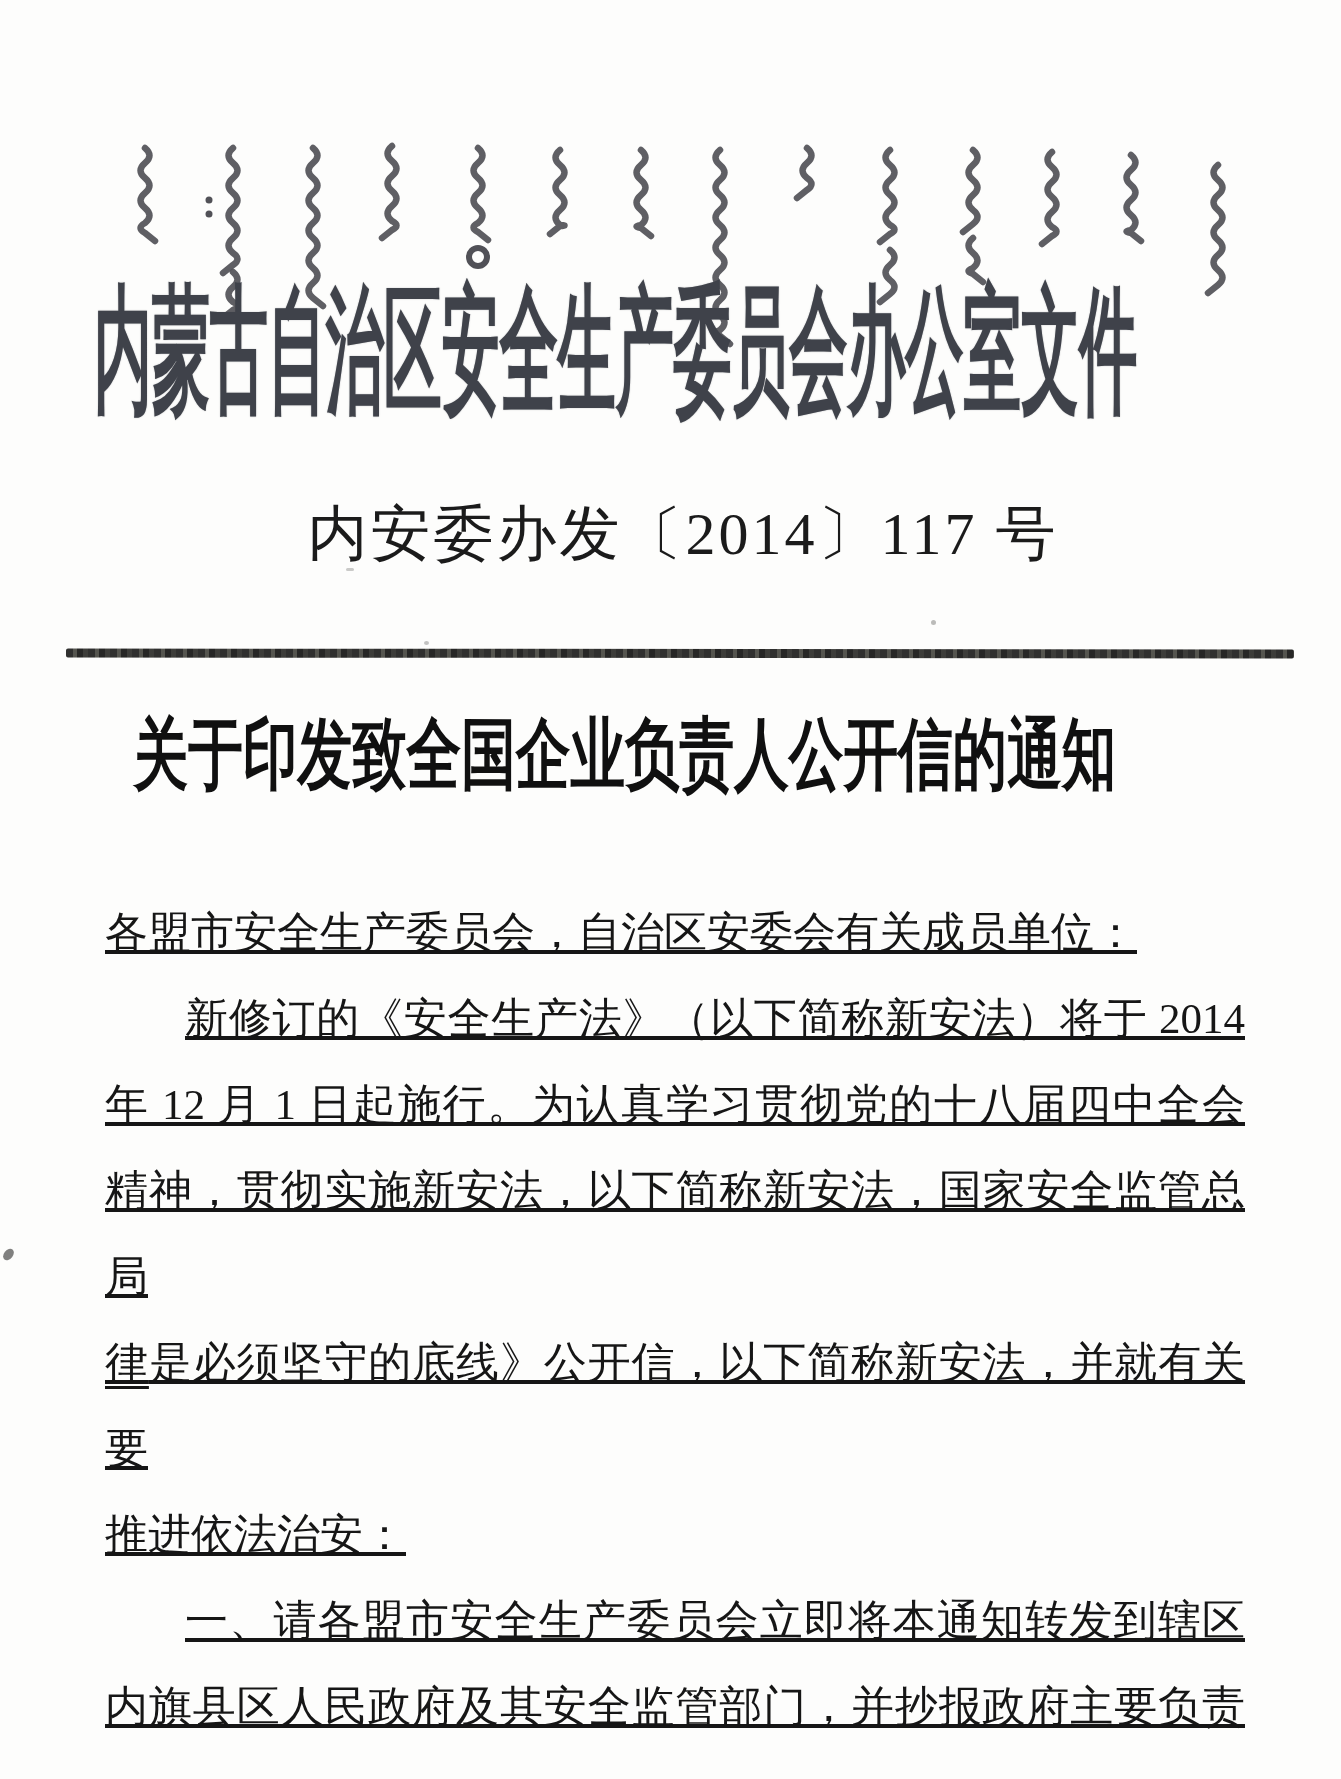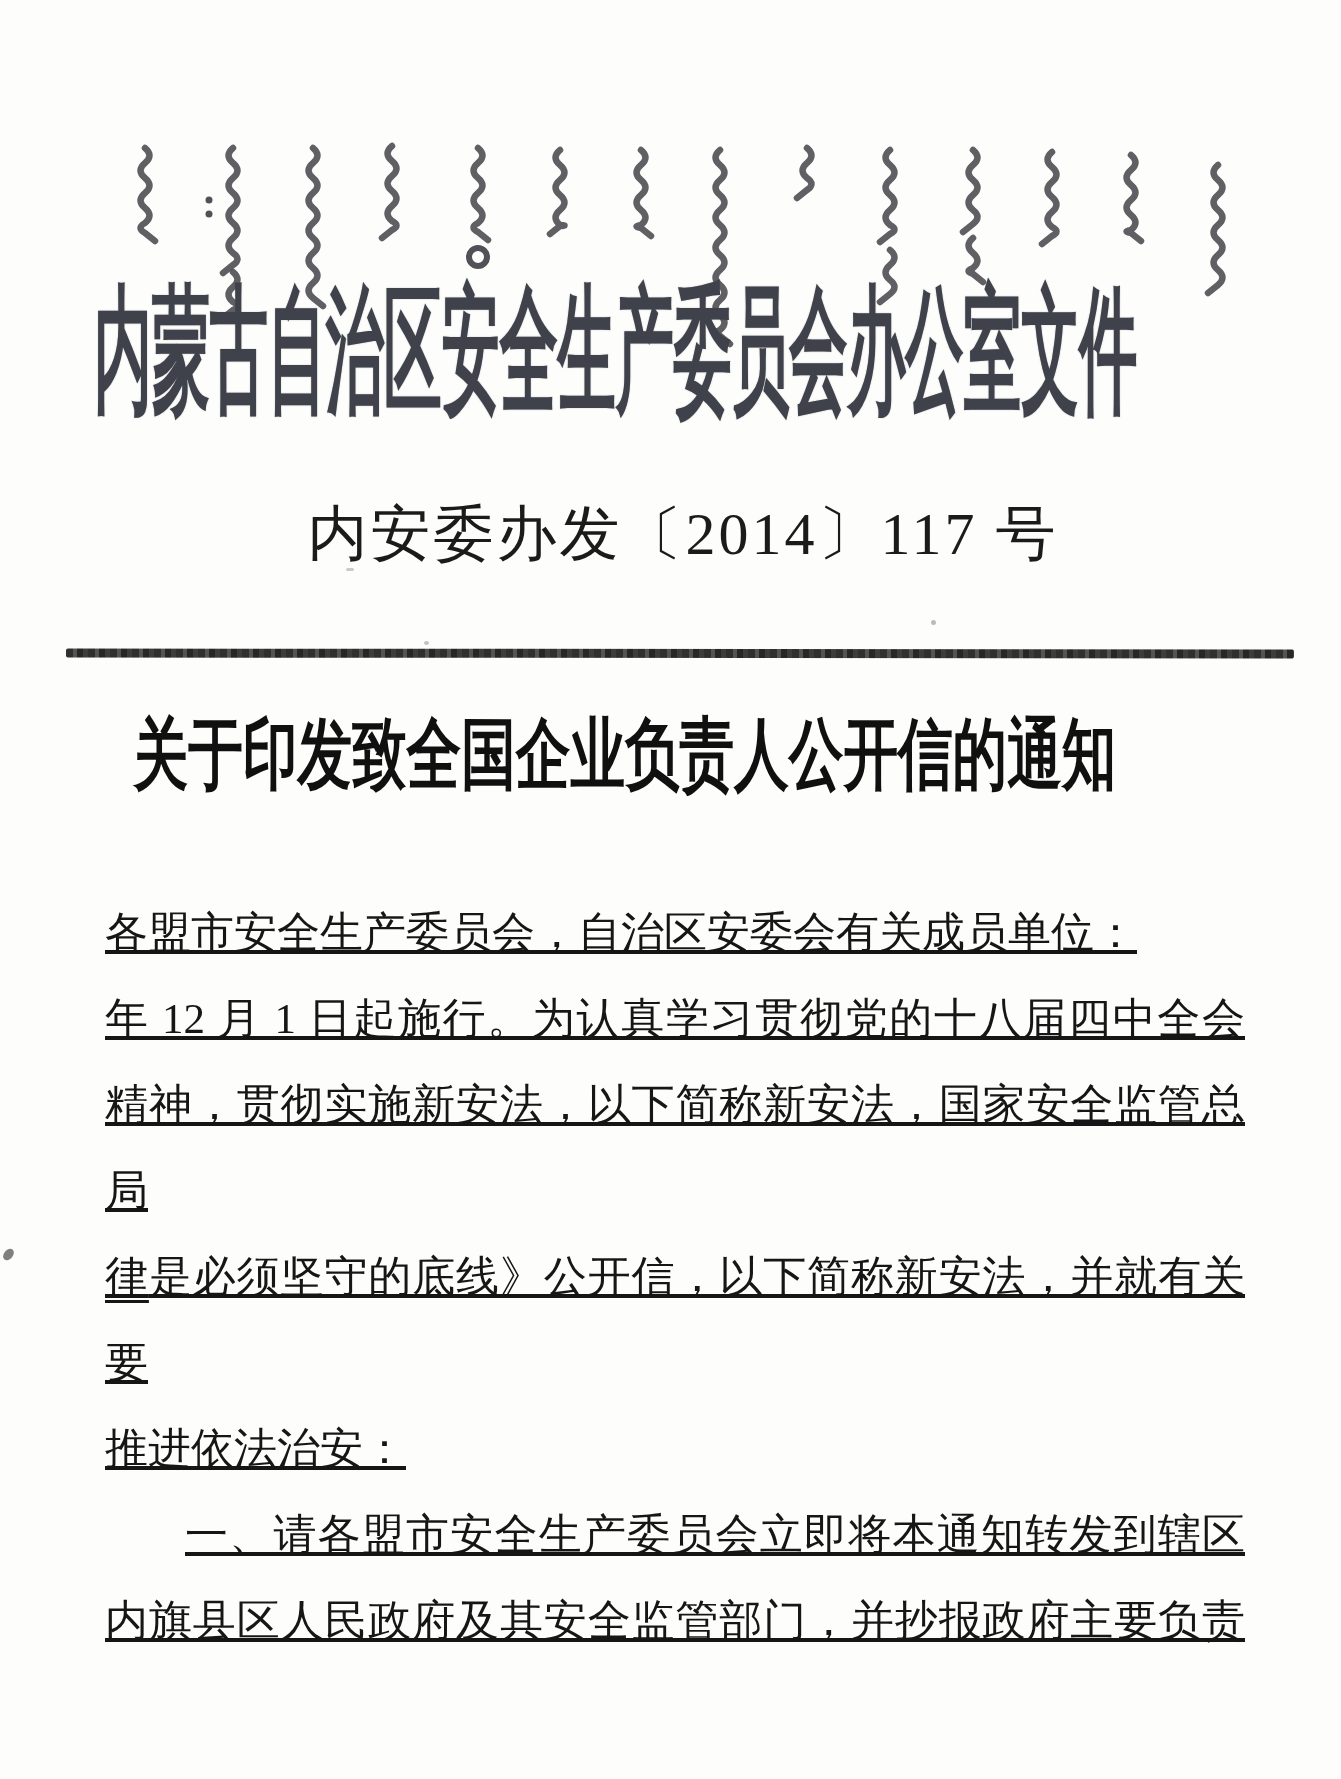--- a/index.html
+++ b/index.html
@@ -80,20 +80,21 @@
   <div class="doc-number">内安委办发〔2014〕117 号</div>
 
   <div class="divider"></div>
 
   <div class="doc-title">
     <span class="doc-title-inner">关于印发致全国企业负责人公开信的通知</span>
   </div>
 
   <div class="body-text">
       <div class="line"><span>各盟市安全生产委员会，自治区安委会有关成员单位：</span></div>
+      <div class="line j ind"><span>新修订的《安全生产法》（以下简称新安法）将于 2014</span></div>
       <div class="line j"><span>年 12 月 1 日起施行。为认真学习贯彻党的十八届四中全会</span></div>
       <div class="line j"><span>精神，贯彻实施新安法，以下简称新安法，国家安全监管总局</span></div>
       <div class="line j"><span class="u">律</span><span>是必须坚守的底线》公开信，以下简称新安法，并就有关要</span></div>
       <div class="line"><span>推进依法治安：</span></div>
       <div class="line j ind"><span>一、请各盟市安全生产委员会立即将本通知转发到辖区</span></div>
       <div class="line j"><span>内旗县区人民政府及其安全监管部门，并抄报政府主要负责</span></div>
     </div>
 
   <div class="speck s1"></div>
   <div class="speck s2"></div>

